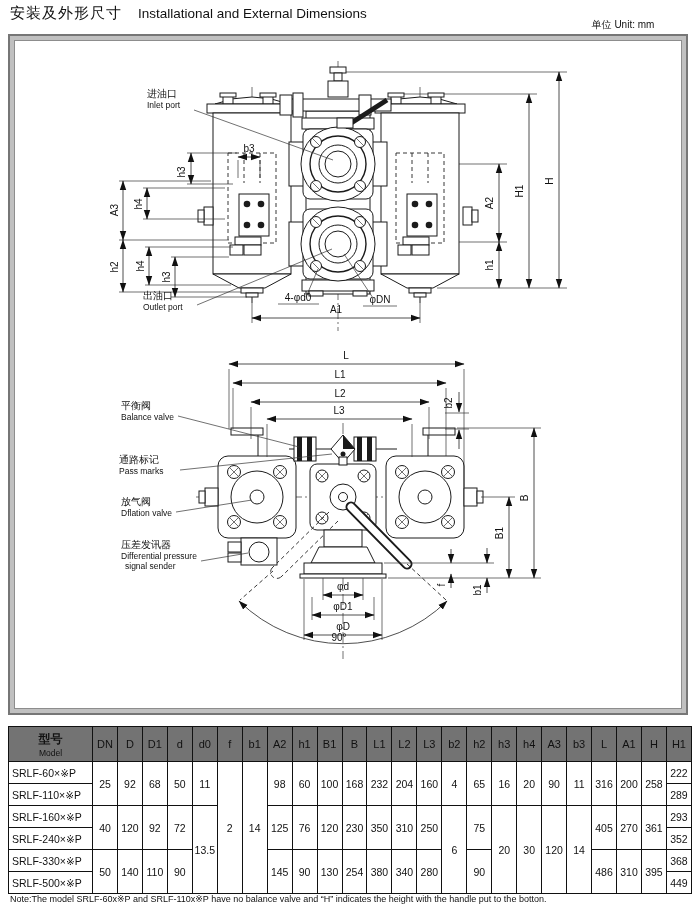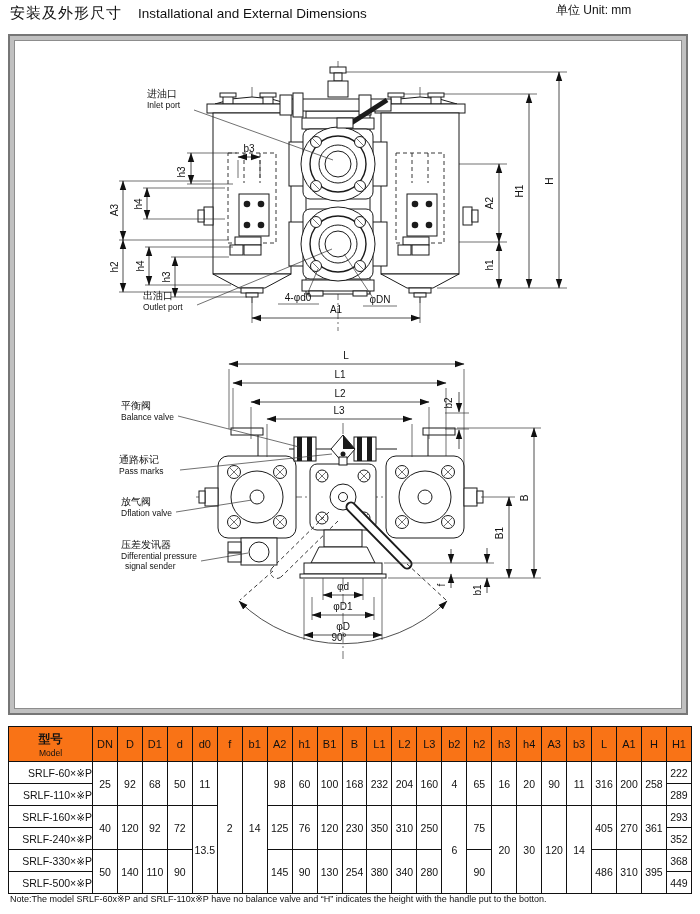--- a/index.html
+++ b/index.html
@@ -2,45 +2,45 @@
 <html><head>
 <meta charset="utf-8">
 <style>
   html,body{margin:0;padding:0}
   body{width:700px;height:914px;position:relative;background:#fff;color:#111;
        font-family:"Liberation Sans","DejaVu Sans",sans-serif;overflow:hidden}
   .abs{position:absolute}
   #title{left:10px;top:4px;white-space:nowrap}
   #title .zh{font-size:15px;font-weight:400;letter-spacing:1px}
   #title .en{font-size:13.5px;font-weight:400;margin-left:16px}
-  #unit{left:556px;top:2px;width:134px;text-align:left;font-size:12px}
+  #unit{left:556px;top:18px;width:134px;text-align:center;font-size:10px}
   #frame{left:8px;top:34px;width:680px;height:681px;box-sizing:border-box;
          border:2px solid #767676;background:#c0c0c0;padding:4px}
   #frame-inner{width:100%;height:100%;box-sizing:border-box;background:#fff;border:1px solid #8d8d8d}
   svg{display:block}
   svg .ln{stroke:#1b1b1b;stroke-width:1;fill:none}
   svg .lnw{stroke:#1b1b1b;stroke-width:1;fill:#fff}
   svg .lnw2{stroke:#1b1b1b;stroke-width:1.4;fill:#fff}
   svg .fill{fill:#1b1b1b;stroke:none}
   svg .cl{stroke:#333;stroke-width:.7;fill:none;stroke-dasharray:11 3 2 3}
   svg .dash{stroke:#222;stroke-width:.9;fill:none;stroke-dasharray:4 3}
   svg .thin{stroke:#333;stroke-width:.7;fill:none}
   svg .dim{stroke:#222;stroke-width:.8;fill:none}
   svg text{fill:#111}
   svg .tm{font-size:10px;text-anchor:middle}
   svg .tz{font-size:10px}
   svg .te{font-size:8.5px}
   #dim-table{left:8px;top:726px;width:684px;border-collapse:collapse;table-layout:fixed}
   #dim-table th,#dim-table td{border:1px solid #111;font-size:10.5px;text-align:center;
        padding:0;overflow:hidden;white-space:nowrap}
-  #dim-table th{height:34px;background:#f97316;font-weight:400;font-size:11px}
+  #dim-table th{height:34px;background:#737373;font-weight:400;font-size:11px}
   #dim-table th.model-h{font-weight:700;font-size:12px}
   #dim-table th.model-h small{display:block;font-weight:400;font-size:8.5px}
   #dim-table td{height:21px}
-  #dim-table td.model{text-align:right;padding-left:3px;font-size:10.5px}
+  #dim-table td.model{text-align:left;padding-left:3px;font-size:10.5px}
   #notes{left:10px;top:895px;width:684px;line-height:1.1}
   #notes .n1{font-size:10px}
   #notes .n2{font-size:9px}
 </style>
 </head>
 <body>
 
 <div class="abs" id="title">
   <span class="zh">安装及外形尺寸</span><span class="en">Installational and External Dimensions</span>
 </div>

